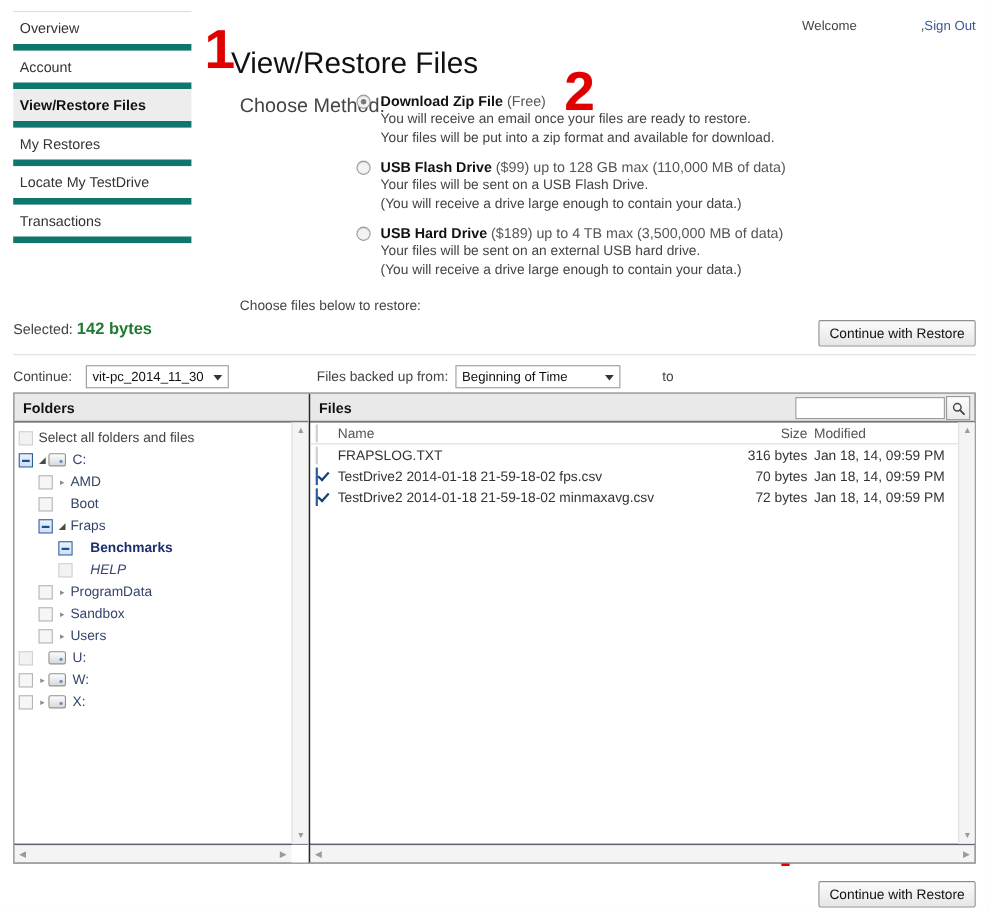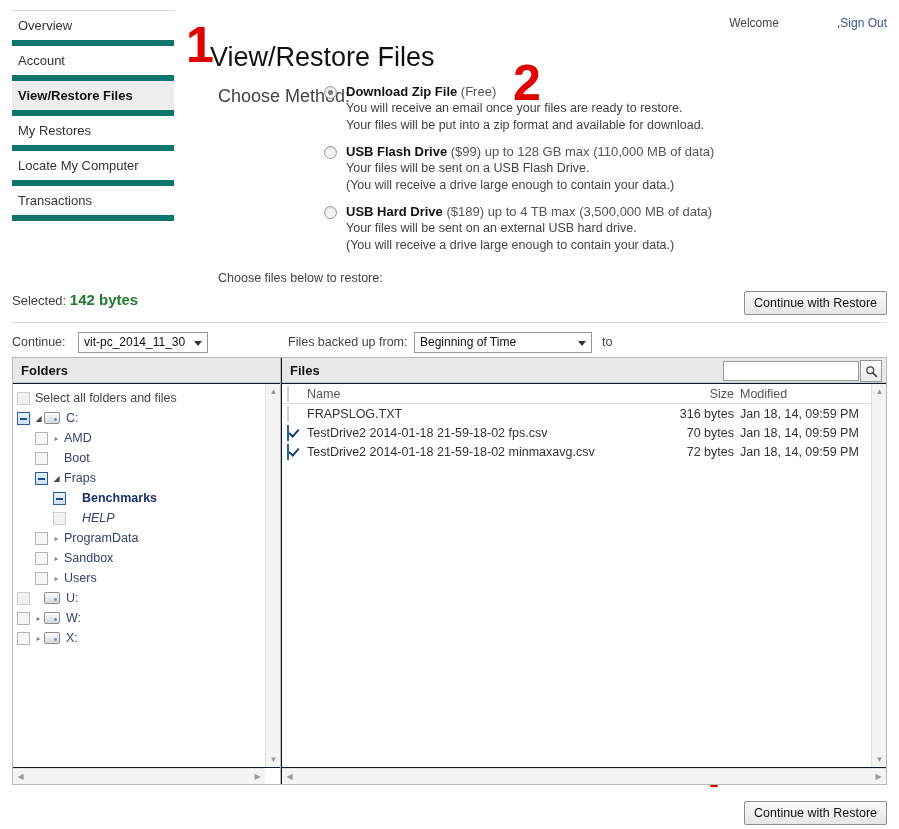--- a/index.html
+++ b/index.html
@@ -143,21 +143,21 @@
   .select .caret {
     position: absolute; right: 5px; top: 50%;
     margin-top: -2px;
     width: 0; height: 0;
     border-left: 4px solid transparent;
     border-right: 4px solid transparent;
     border-top: 5px solid #333;
   }
   #sel-machine { position: absolute; left: 66px; top: 0; width: 130px; }
   #lbl-backedup { position: absolute; left: 276px; top: 3px; }
-  #sel-from { position: absolute; left: 402px; top: 0; width: 178px; }
+  #sel-from { position: absolute; left: 402px; top: 0; width: 150px; }
   #lbl-to { position: absolute; left: 590px; top: 3px; }
   #sel-to { position: absolute; left: 612px; top: 0; width: 178px; }
 
   
   .panels {
     position: absolute; left: 12px; top: 357px;
     width: 875px; height: 428px;
     border: 1px solid #b9b9b9;
     background: #0f172a;
   }
@@ -335,21 +335,21 @@
 </head>
 <body>
 
 <div id="root">
 
   <nav class="sidebar" id="sidebar">
       <div class="side-item first"><span>Overview</span></div>
       <div class="side-item"><span>Account</span></div>
       <div class="side-item active"><span>View/Restore Files</span></div>
       <div class="side-item"><span>My Restores</span></div>
-      <div class="side-item"><span>Locate My Computer</span></div>
+      <div class="side-item"><span>Locate My TestDrive</span></div>
       <div class="side-item"><span>Transactions</span></div>
     </nav>
 
   <div class="account-area">
     <span class="welcome">Welcome</span><span class="comma">,</span><a class="signout">Sign Out</a>
   </div>
 
   <h1 class="page-title">View/Restore Files</h1>
 
   <div class="annot" id="annot-1">1</div>

